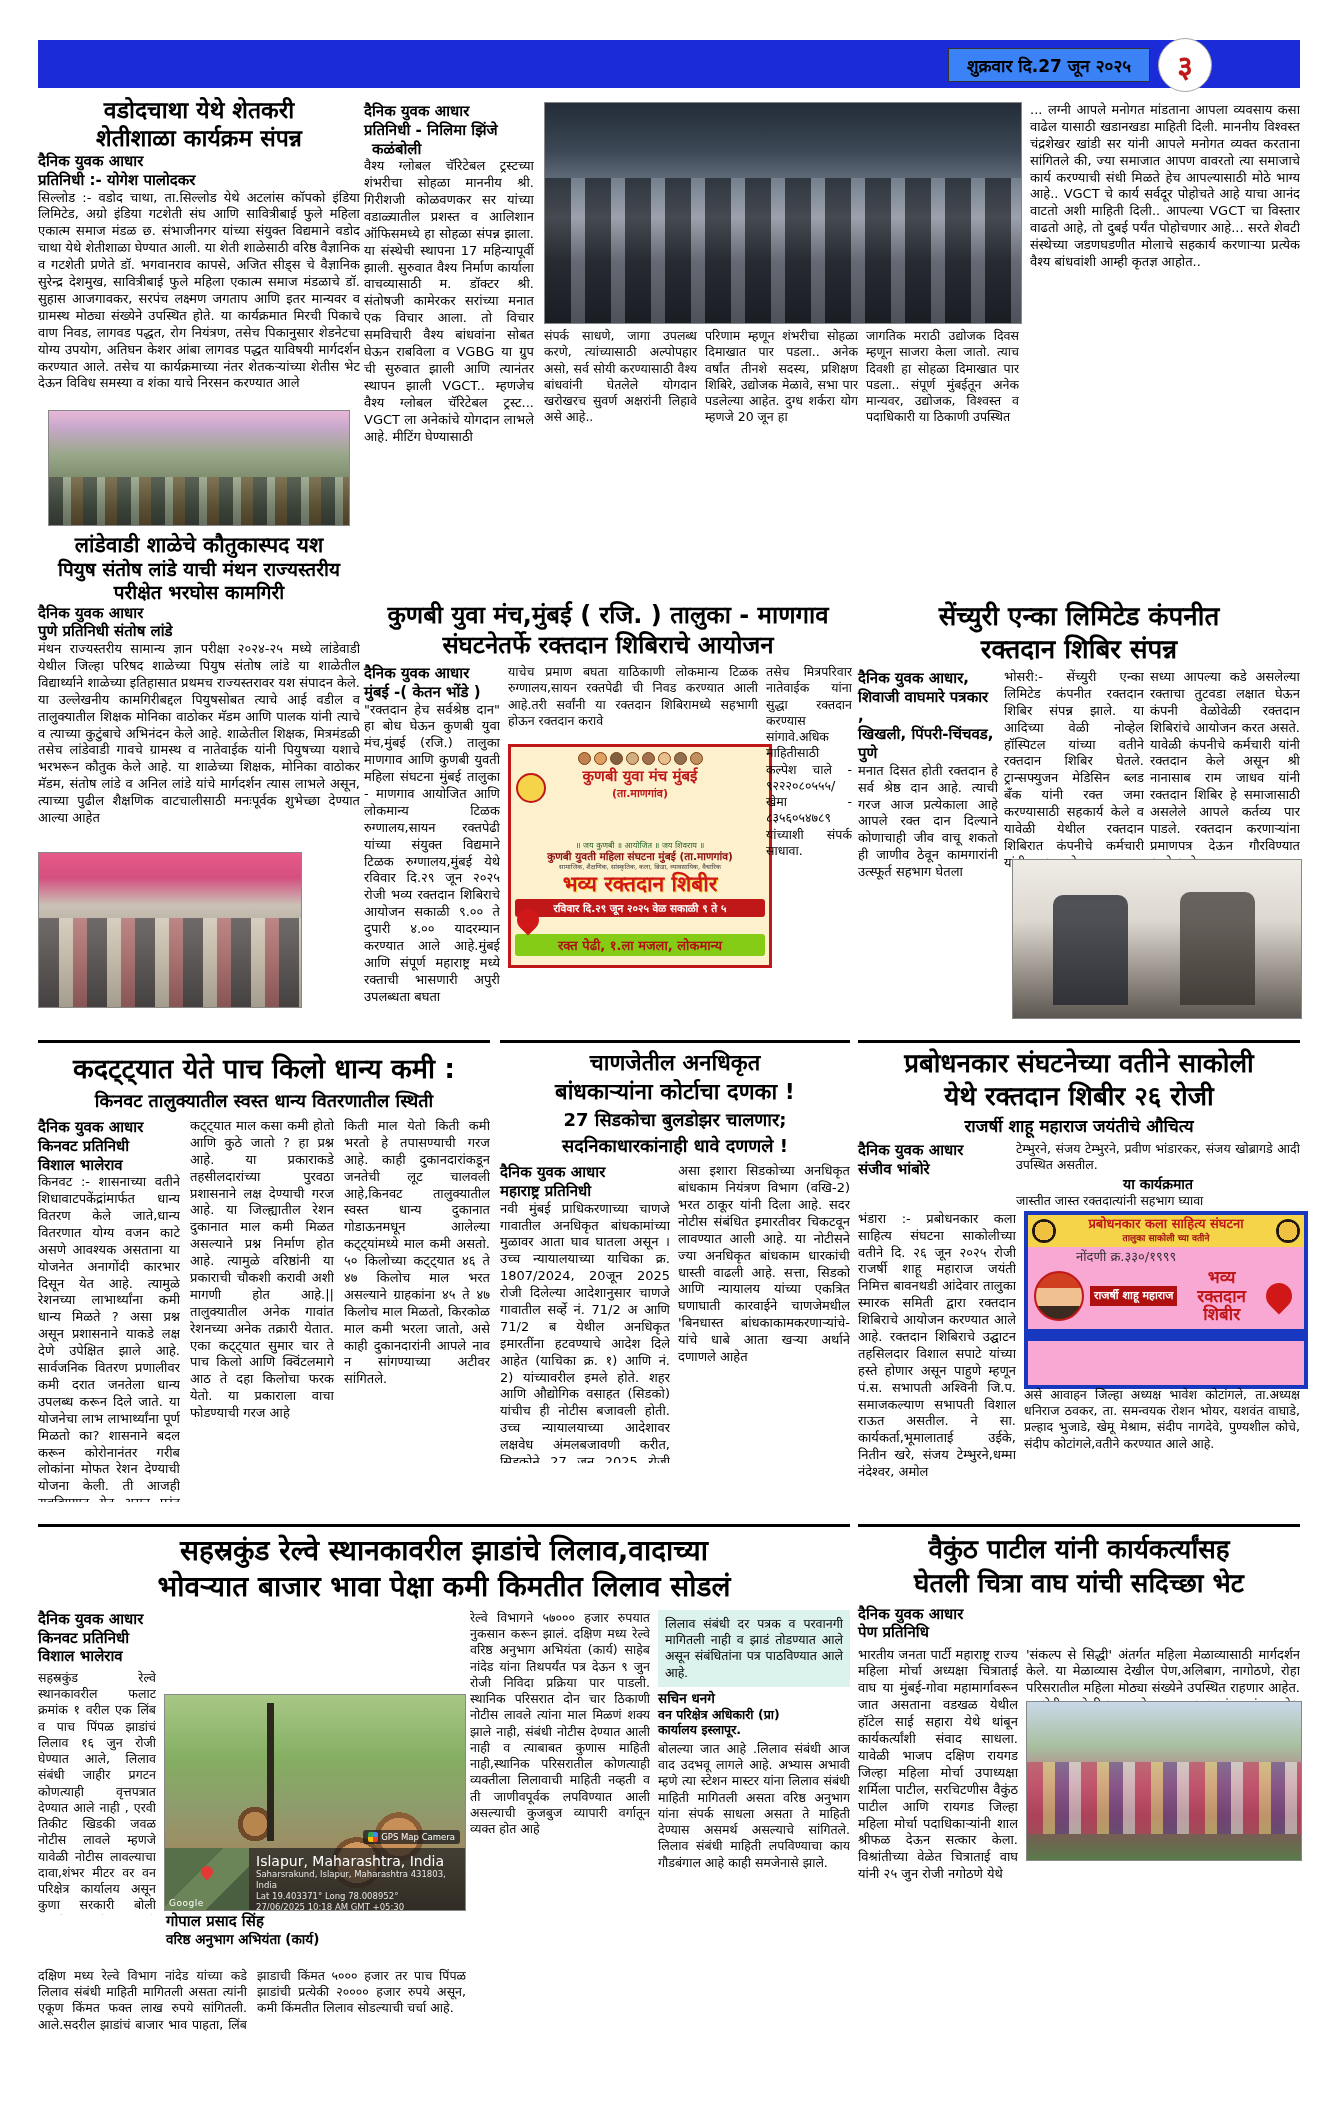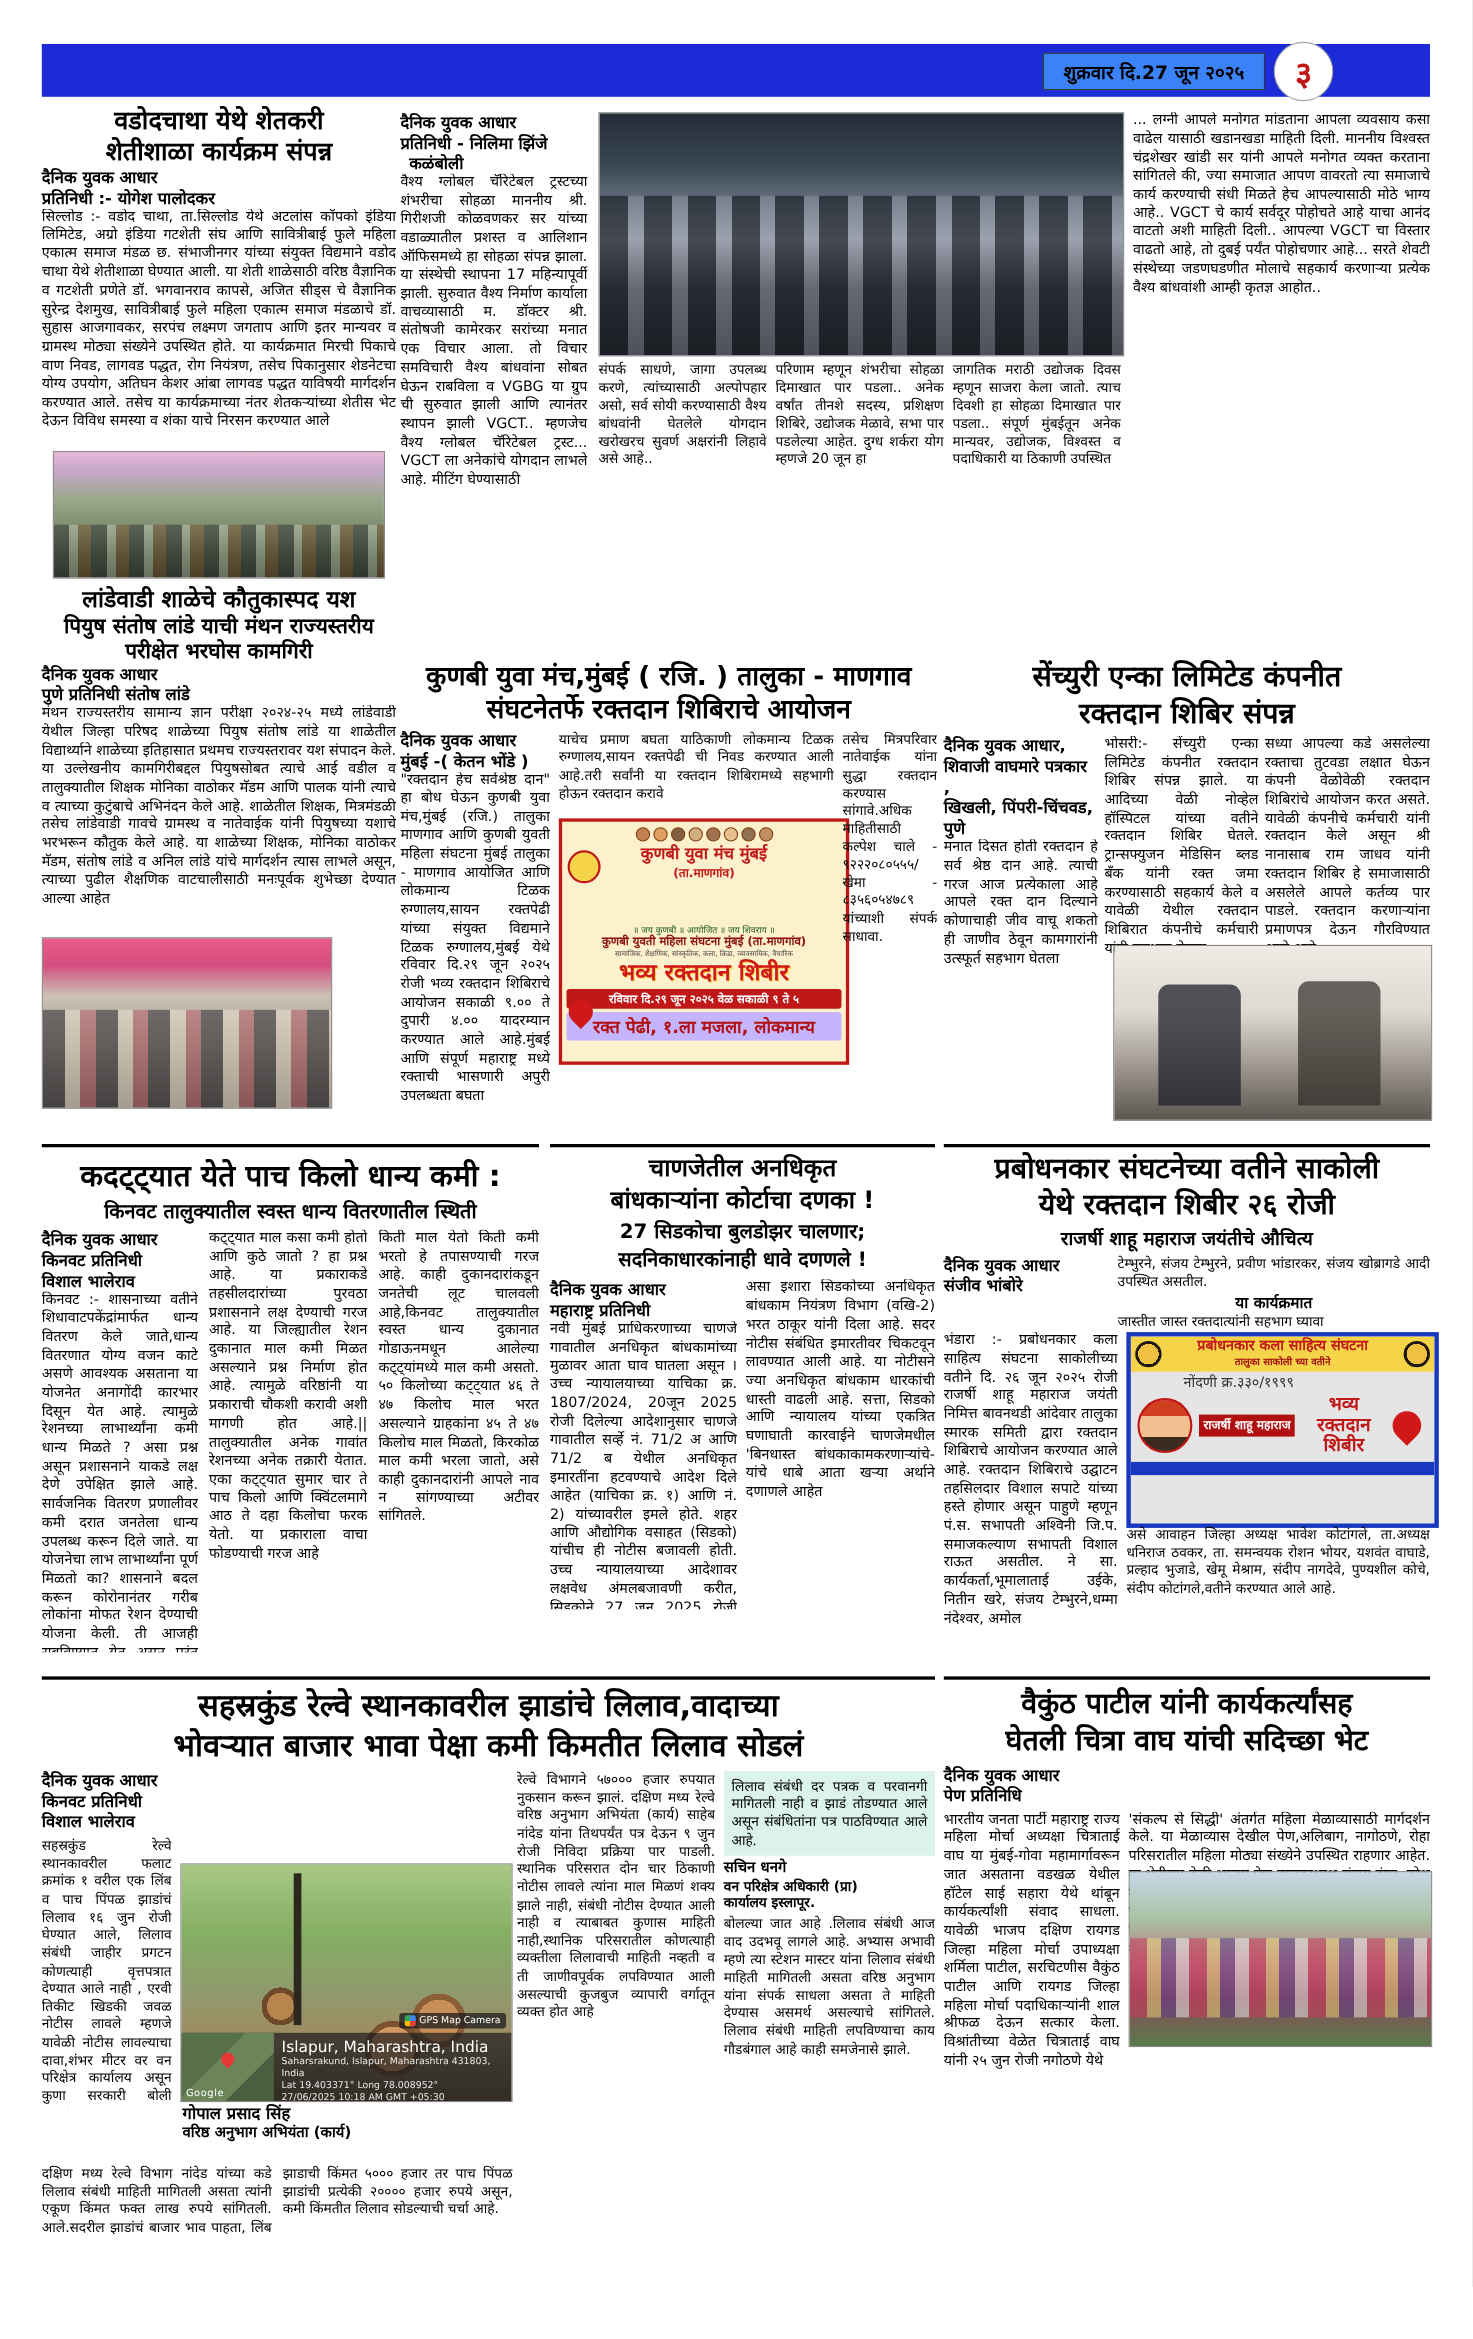--- a/index.html
+++ b/index.html
@@ -66,26 +66,26 @@
   .pk-heads i:nth-child(3){background:#806040;} .pk-heads i:nth-child(4){background:#d0b080;}
   .pk-heads i:nth-child(5){background:#a07050;} .pk-heads i:nth-child(6){background:#e8c090;}
   .pk-heads i:nth-child(7){background:#907050;} .pk-heads i:nth-child(8){background:#c09060;}
   .pk-org1{color:#c01818;font-weight:bold;font-size:15px;line-height:1.1;}
   .pk-org1b{color:#c01818;font-weight:bold;font-size:11px;}
   .pk-mid{color:#206020;font-size:8px;margin-top:39px;}
   .pk-org2{color:#8a1010;font-weight:bold;font-size:10.5px;line-height:1.15;}
   .pk-tag{color:#444;font-size:6.5px;}
   .pk-title{color:#d01818;font-weight:bold;font-size:21px;line-height:1.1;text-shadow:1px 1px 0 #f5d44a;margin-top:2px;}
   .pk-date{background:#c01818;color:#fff;font-weight:bold;font-size:10.5px;margin-top:3px;padding:2px 0;border-radius:3px;}
-  .pk-venue{background:#c4b5fd;color:#b01010;font-weight:bold;font-size:16px;margin-top:3px;padding:2px 0;border-radius:3px;}
+  .pk-venue{background:#84cc16;color:#b01010;font-weight:bold;font-size:13px;margin-top:17px;padding:2px 0;border-radius:3px;}
   .pk-drop{position:absolute;left:6px;bottom:34px;width:22px;height:22px;background:#d01818;border-radius:50% 50% 50% 0;transform:rotate(-45deg);}
   .pk-emblem{position:absolute;left:5px;top:26px;width:26px;height:26px;border-radius:50%;background:#f5d44a;border:2px solid #c01818;}
 
   
-  .poster-p{position:absolute;border:4px solid #1838c0;background:#e5e5e5;overflow:hidden;}
+  .poster-p{position:absolute;border:4px solid #1838c0;background:#f9a8d4;overflow:hidden;}
   .pp-band{background:#f5d44a;text-align:center;padding:2px 0 3px;}
   .pp-org{color:#c01818;font-weight:bold;font-size:13px;line-height:1.1;}
   .pp-sub{color:#a01010;font-size:9px;font-weight:bold;}
   .pp-reg{color:#333;font-size:13px;margin-left:48px;}
   .pp-logo{position:absolute;top:4px;width:24px;height:24px;border-radius:50%;background:radial-gradient(circle,#f0c040 0 55%,#201810 55% 100%);}
   .pp-logo.l{left:4px;} .pp-logo.r{right:4px;}
   .pp-row{display:flex;align-items:center;padding:3px 6px;gap:6px;}
   .pp-portrait{width:46px;height:46px;border-radius:50%;flex:none;border:2px solid #c01818;
       background:linear-gradient(180deg,#d04020 0 32%,#f0c090 32% 72%,#3a2a20 72% 100%);}
   .pp-name{background:#b01010;color:#fff;font-weight:bold;font-size:11px;text-align:center;padding:3px 4px;line-height:1.2;flex:none;}

